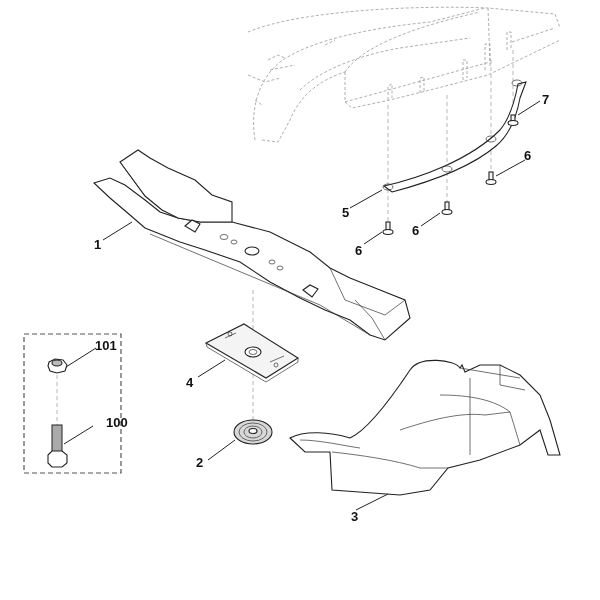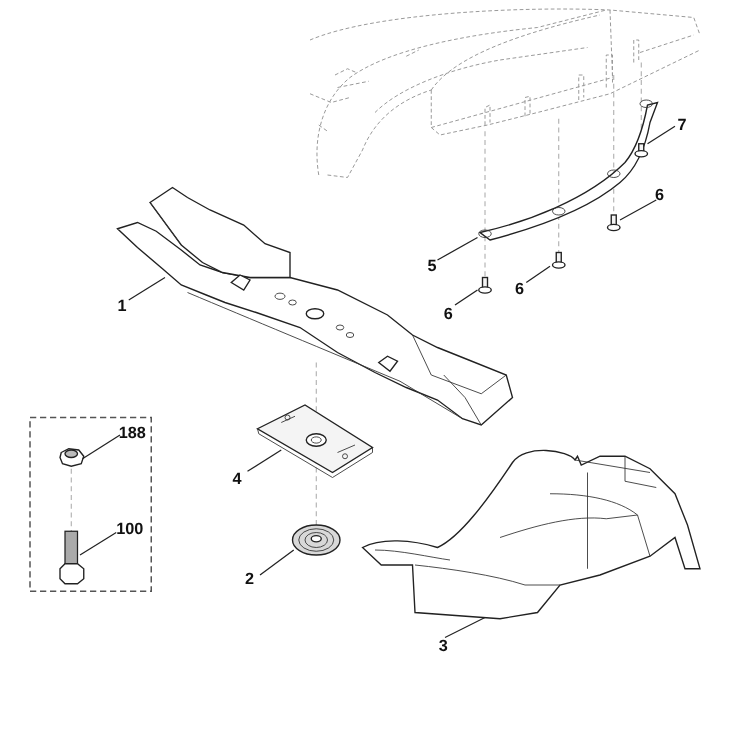--- a/index.html
+++ b/index.html
@@ -148,14 +148,14 @@
 
 <div class="label" style="left:94px;top:238px">1</div>
 <div class="label" style="left:196px;top:456px">2</div>
 <div class="label" style="left:351px;top:510px">3</div>
 <div class="label" style="left:186px;top:376px">4</div>
 <div class="label" style="left:342px;top:206px">5</div>
 <div class="label" style="left:355px;top:244px">6</div>
 <div class="label" style="left:412px;top:224px">6</div>
 <div class="label" style="left:524px;top:149px">6</div>
 <div class="label" style="left:542px;top:93px">7</div>
-<div class="label" style="left:93px;top:416px">100</div>
-<div class="label" style="left:95px;top:339px">188</div>
+<div class="label" style="left:106px;top:416px">100</div>
+<div class="label" style="left:95px;top:339px">101</div>
 
 </body></html>

